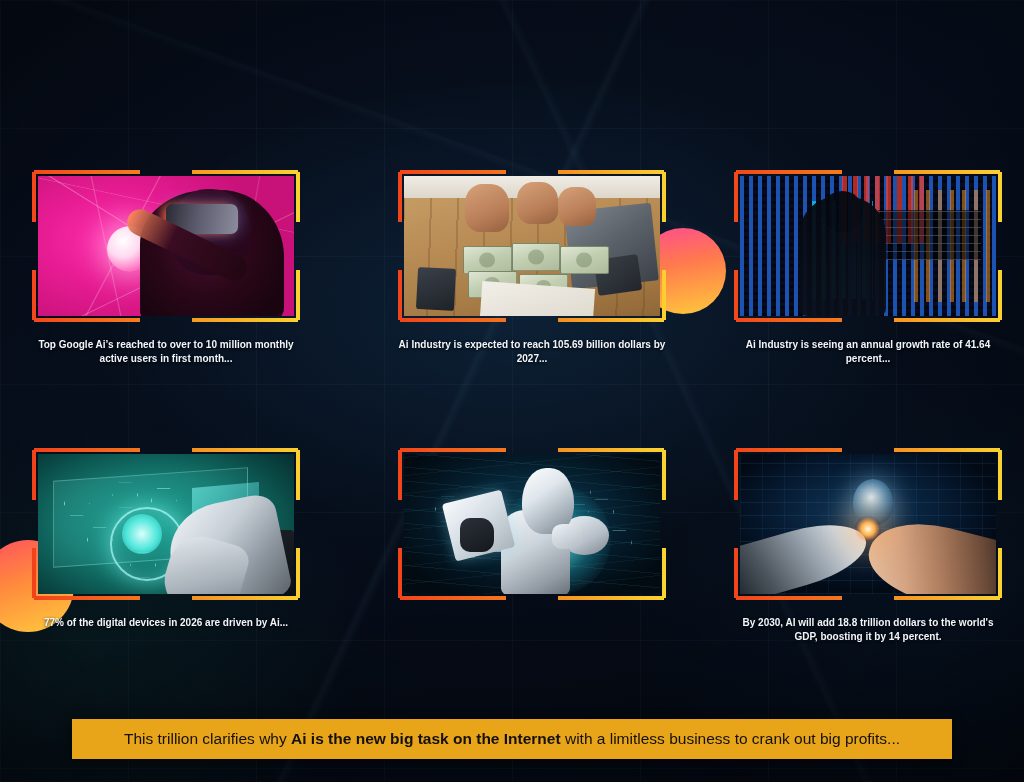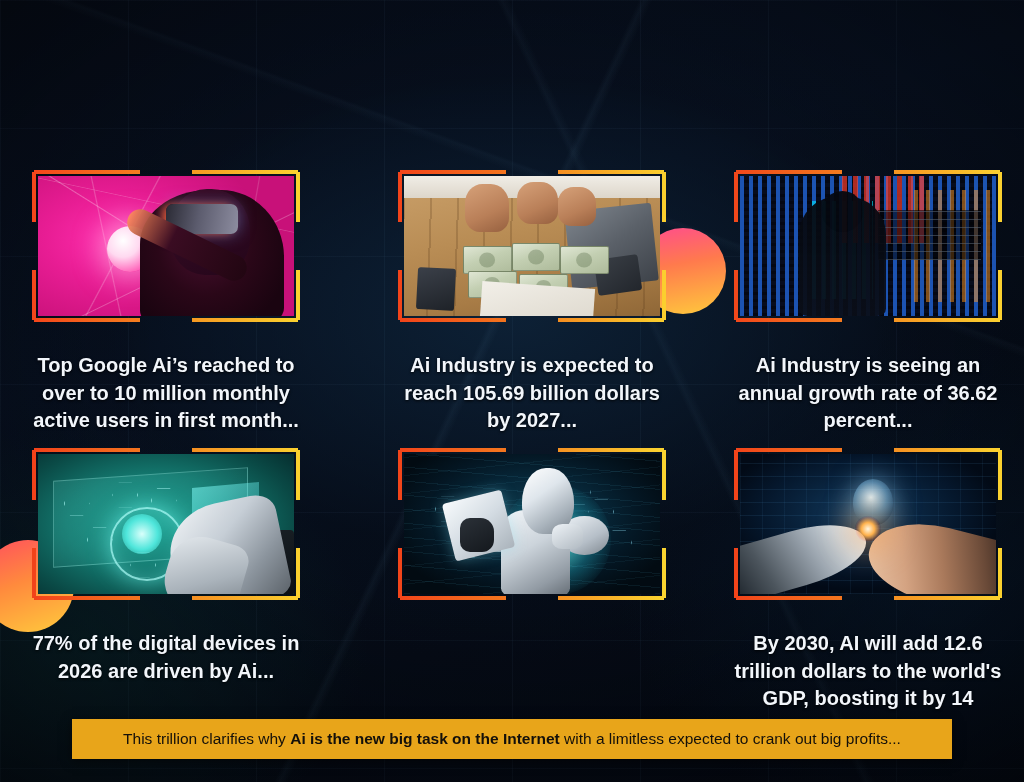--- a/index.html
+++ b/index.html
@@ -147,23 +147,23 @@
 
   .photo {
     position: relative;
     width: 100%;
     height: 100%;
     overflow: hidden;
     background: #0a1018;
   }
 
   .caption {
-    margin-top: 30px;
+    margin-top: 16px;
     color: #f2f6fb;
-    font-size: 20px;
+    font-size: 10px;
     font-weight: bold;
     line-height: 1.38;
     text-align: center;
     text-shadow: 0 1px 3px rgba(0,0,0,0.9);
   }
 
   
   #bottom-banner {
     position: absolute;
     left: 72px; top: 719px;
@@ -582,21 +582,21 @@
         <defs>
           <linearGradient id="g3" x1="0" y1="0" x2="1" y2="0">
             <stop offset="0%" stop-color="#f2481b"></stop>
               <stop offset="55%" stop-color="#f58e20"></stop>
               <stop offset="100%" stop-color="#fbd130"></stop>
           </linearGradient>
         </defs>
         <path d="M2,2 L108,2 M160,2 L266,2 M2,2 L2,52 M2,100 L2,150 M2,150 L108,150 M160,150 L266,150 M266,2 L266,52 M266,100 L266,150" stroke="url(#g3)" stroke-width="4" fill="none"></path>
       </svg>
     </div>
-    <div class="caption">Ai Industry is seeing an annual growth rate of 36.62 percent...</div>
+    <div class="caption">Ai Industry is seeing an annual growth rate of 41.64 percent...</div>
   </div>
 
   <div class="card" style="left:32px; top:448px; width:268px;">
     <div class="frame">
       <div class="photo" style="height:140px;">
         <div class="art">
           <div class="rh-bg"></div>
           <div class="rh-panel"></div>
           <div class="rh-screen"></div>
           <div class="rh-ring"></div>
@@ -681,21 +681,21 @@
         <defs>
           <linearGradient id="g6" x1="0" y1="0" x2="1" y2="0">
             <stop offset="0%" stop-color="#f2441a"></stop>
               <stop offset="55%" stop-color="#f58920"></stop>
               <stop offset="100%" stop-color="#fbd22f"></stop>
           </linearGradient>
         </defs>
         <path d="M2,2 L108,2 M160,2 L266,2 M2,2 L2,52 M2,100 L2,150 M2,150 L108,150 M160,150 L266,150 M266,2 L266,52 M266,100 L266,150" stroke="url(#g6)" stroke-width="4" fill="none"></path>
       </svg>
     </div>
-    <div class="caption">By 2030, AI will add 12.6 trillion dollars to the world's GDP, boosting it by 14 percent.</div>
+    <div class="caption">By 2030, AI will add 18.8 trillion dollars to the world's GDP, boosting it by 14 percent.</div>
   </div>
 
   <div id="bottom-banner">
-    <div class="bt"><span>This trillion clarifies why </span><b>Ai is the new big task on the Internet</b><span> with a limitless expected to crank out big profits...</span></div>
+    <div class="bt"><span>This trillion clarifies why </span><b>Ai is the new big task on the Internet</b><span> with a limitless business to crank out big profits...</span></div>
   </div>
 
   <div class="vignette"></div>
 </div>
 
 </body></html>

